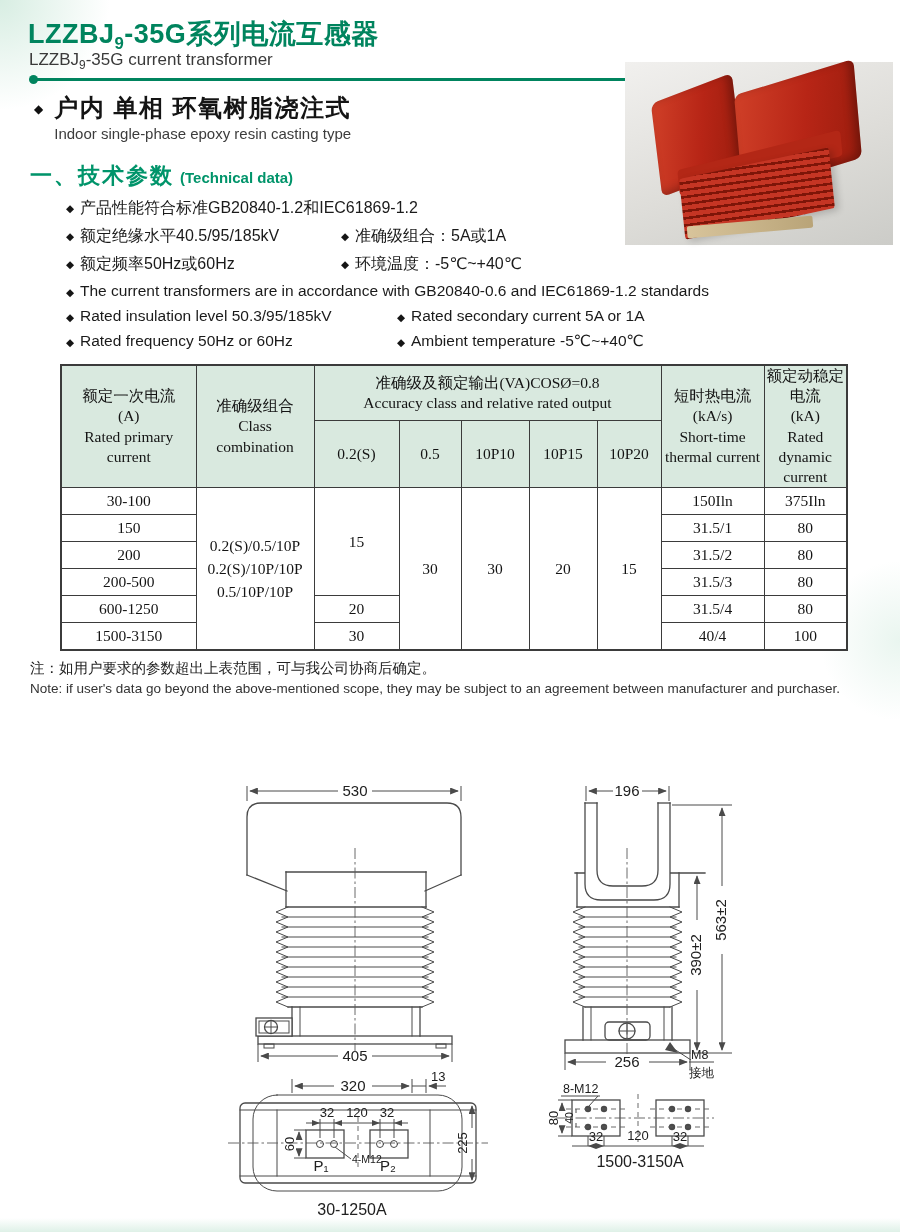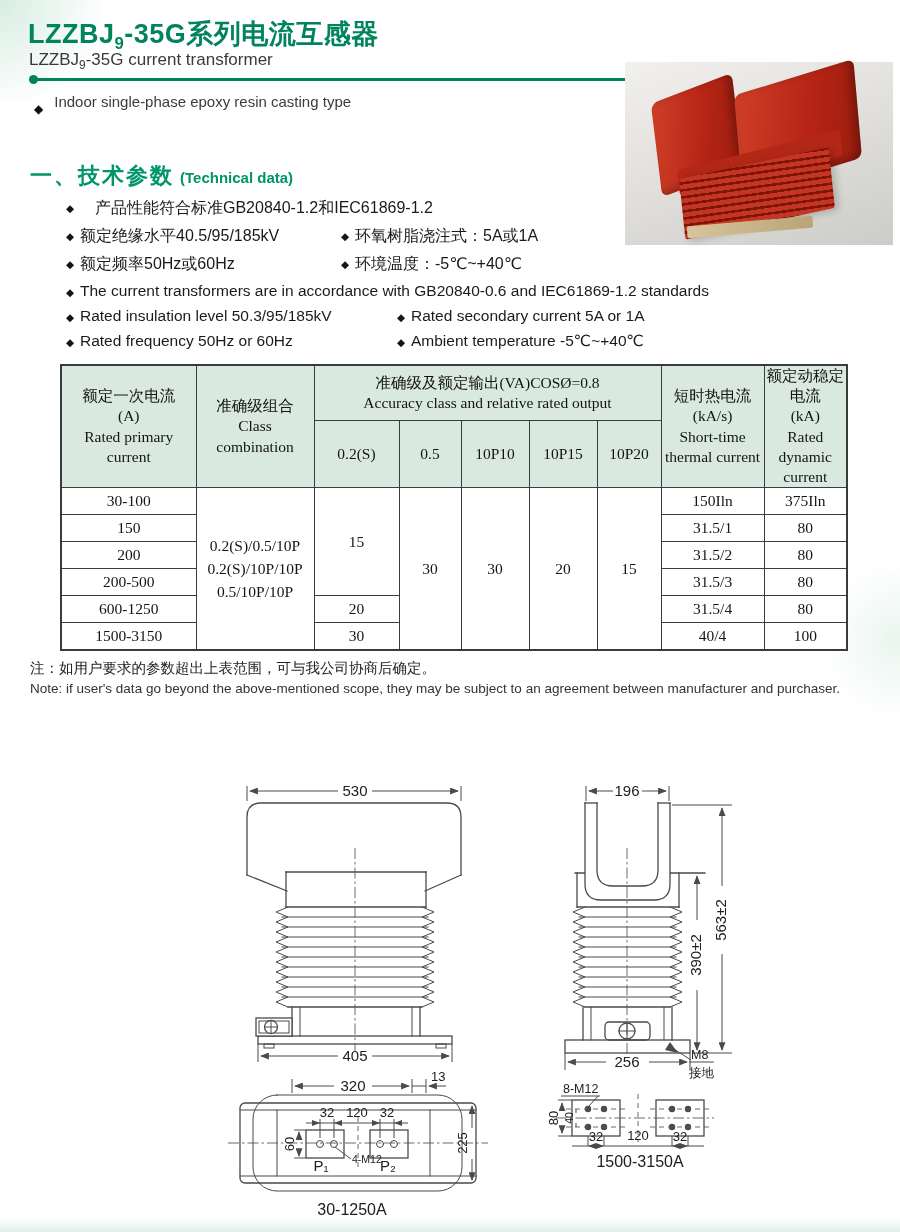--- a/index.html
+++ b/index.html
@@ -85,45 +85,46 @@
 
   <h1 class="title"><span>LZZBJ</span><sub>9</sub><span>-35G系列电流互感器</span></h1>
   <div class="subtitle"><span>LZZBJ</span><sub>9</sub><span>-35G current transformer</span></div>
   <div class="rule">
       <span class="dot"></span>
     </div>
 
   <div class="feature">
     <span class="fdm">◆</span>
     <div>
+      <div class="fzh">户内 单相 环氧树脂浇注式</div>
       <div class="fen">Indoor single-phase epoxy resin casting type</div>
     </div>
   </div>
 
   <div class="photo">
     <div class="fin finL"></div>
     <div class="fin finR"></div>
     <div class="pjoin"></div>
     <div class="pbody"></div>
     <div class="pbase"></div>
   </div>
 
   <h2 class="sec" style="top:161px">
     <span class="zh">一、技术参数</span><span class="en">(Technical data)</span>
   </h2>
 
   <div class="tbrow" style="top:198px">
     <span class="dm" style="left:66px">◆</span>
-    <span class="bt" style="left:95px">产品性能符合标准GB20840-1.2和IEC61869-1.2</span>
+    <span class="bt" style="left:80px">产品性能符合标准GB20840-1.2和IEC61869-1.2</span>
   </div>
   <div class="tbrow" style="top:226px">
     <span class="dm" style="left:66px">◆</span>
     <span class="bt" style="left:80px">额定绝缘水平40.5/95/185kV</span>
     <span class="dm" style="left:341px">◆</span>
-    <span class="bt" style="left:355px">环氧树脂浇注式：5A或1A</span>
+    <span class="bt" style="left:355px">准确级组合：5A或1A</span>
   </div>
   <div class="tbrow" style="top:254px">
     <span class="dm" style="left:66px">◆</span>
     <span class="bt" style="left:80px">额定频率50Hz或60Hz</span>
     <span class="dm" style="left:341px">◆</span>
     <span class="bt" style="left:355px">环境温度：-5℃~+40℃</span>
   </div>
   <div class="tbrow" style="top:282px">
     <span class="dm" style="left:66px">◆</span>
     <span class="bt en" style="left:80px">The current transformers are in accordance with GB20840-0.6 and IEC61869-1.2 standards</span>

